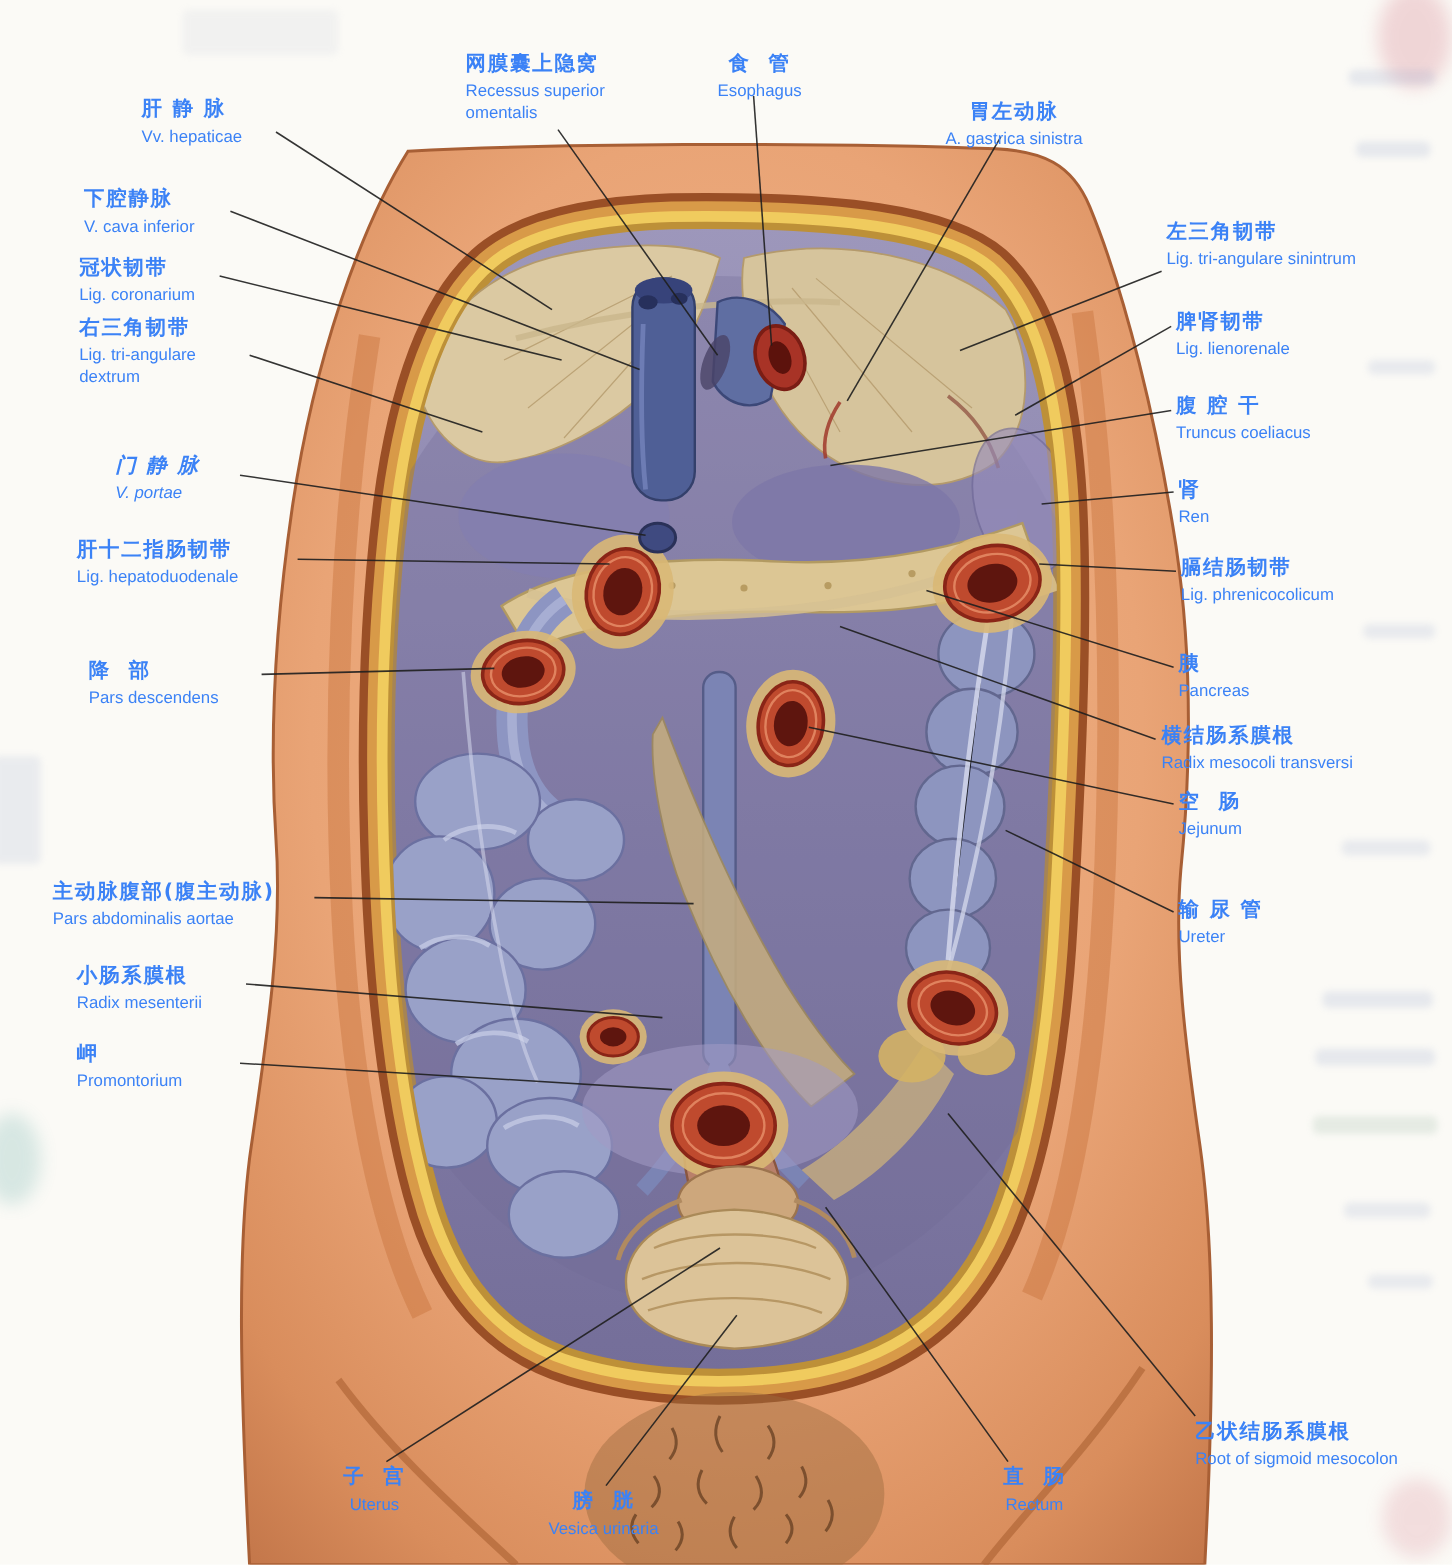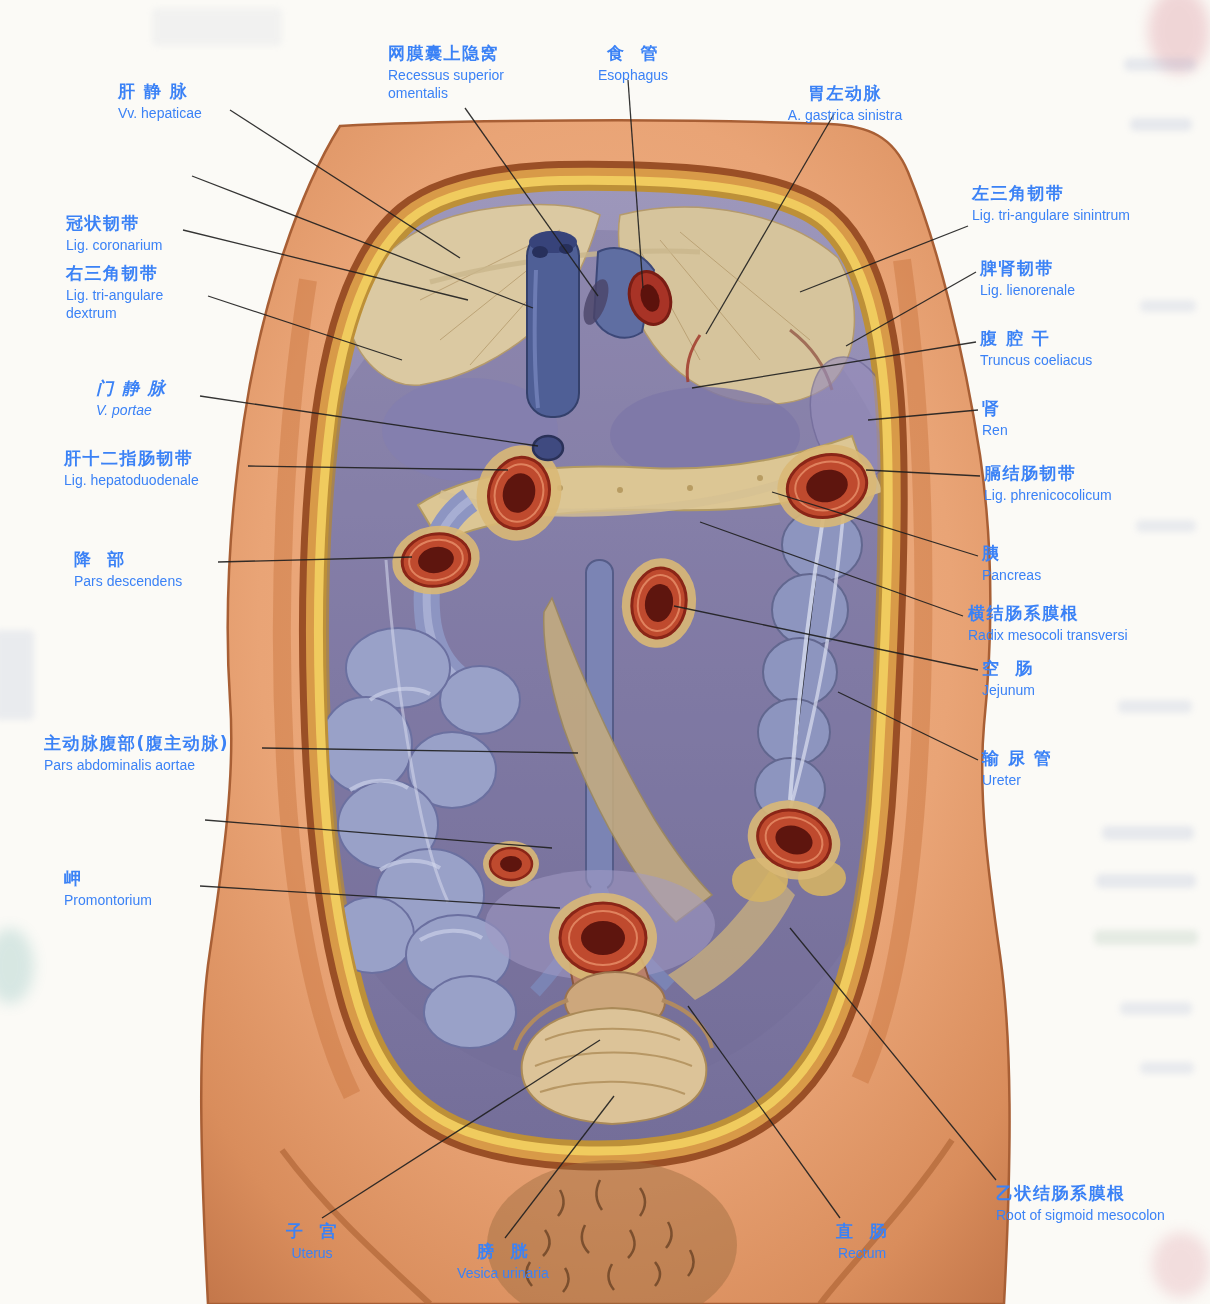--- a/index.html
+++ b/index.html
@@ -266,20 +266,24 @@
       <line x1="505" y1="1238" x2="614" y2="1096"></line>
       <line x1="840" y1="1218" x2="688" y2="1006"></line>
       <line x1="996" y1="1180" x2="790" y2="928"></line>
     </g>
   </svg>
 
   <div class="label" style="left:118px;top:80px;width:150px;">
     <div class="zh">肝 静 脉</div>
     <div class="la">Vv. hepaticae</div>
   </div>
+  <div class="label" style="left:70px;top:155px;width:160px;">
+    <div class="zh">下腔静脉</div>
+    <div class="la">V. cava inferior</div>
+  </div>
   <div class="label" style="left:66px;top:212px;width:160px;">
     <div class="zh">冠状韧带</div>
     <div class="la">Lig. coronarium</div>
   </div>
   <div class="label" style="left:66px;top:262px;width:140px;">
     <div class="zh">右三角韧带</div>
     <div class="la">Lig. tri-angulare dextrum</div>
   </div>
   <div class="label" style="left:96px;top:377px;width:130px;font-style:italic;">
     <div class="zh">门 静 脉</div>
@@ -290,20 +294,24 @@
     <div class="la">Lig. hepatoduodenale</div>
   </div>
   <div class="label" style="left:74px;top:548px;width:160px;">
     <div class="zh">降  部</div>
     <div class="la">Pars descendens</div>
   </div>
   <div class="label" style="left:44px;top:732px;width:215px;">
     <div class="zh">主动脉腹部(腹主动脉)</div>
     <div class="la">Pars abdominalis aortae</div>
   </div>
+  <div class="label" style="left:64px;top:802px;width:170px;">
+    <div class="zh">小肠系膜根</div>
+    <div class="la">Radix mesenterii</div>
+  </div>
   <div class="label" style="left:64px;top:867px;width:160px;">
     <div class="zh">岬</div>
     <div class="la">Promontorium</div>
   </div>
   <div class="label" style="left:388px;top:42px;width:160px;">
     <div class="zh">网膜囊上隐窝</div>
     <div class="la">Recessus superior omentalis</div>
   </div>
   <div class="label center" style="left:578px;top:42px;width:110px;">
     <div class="zh">食  管</div>

